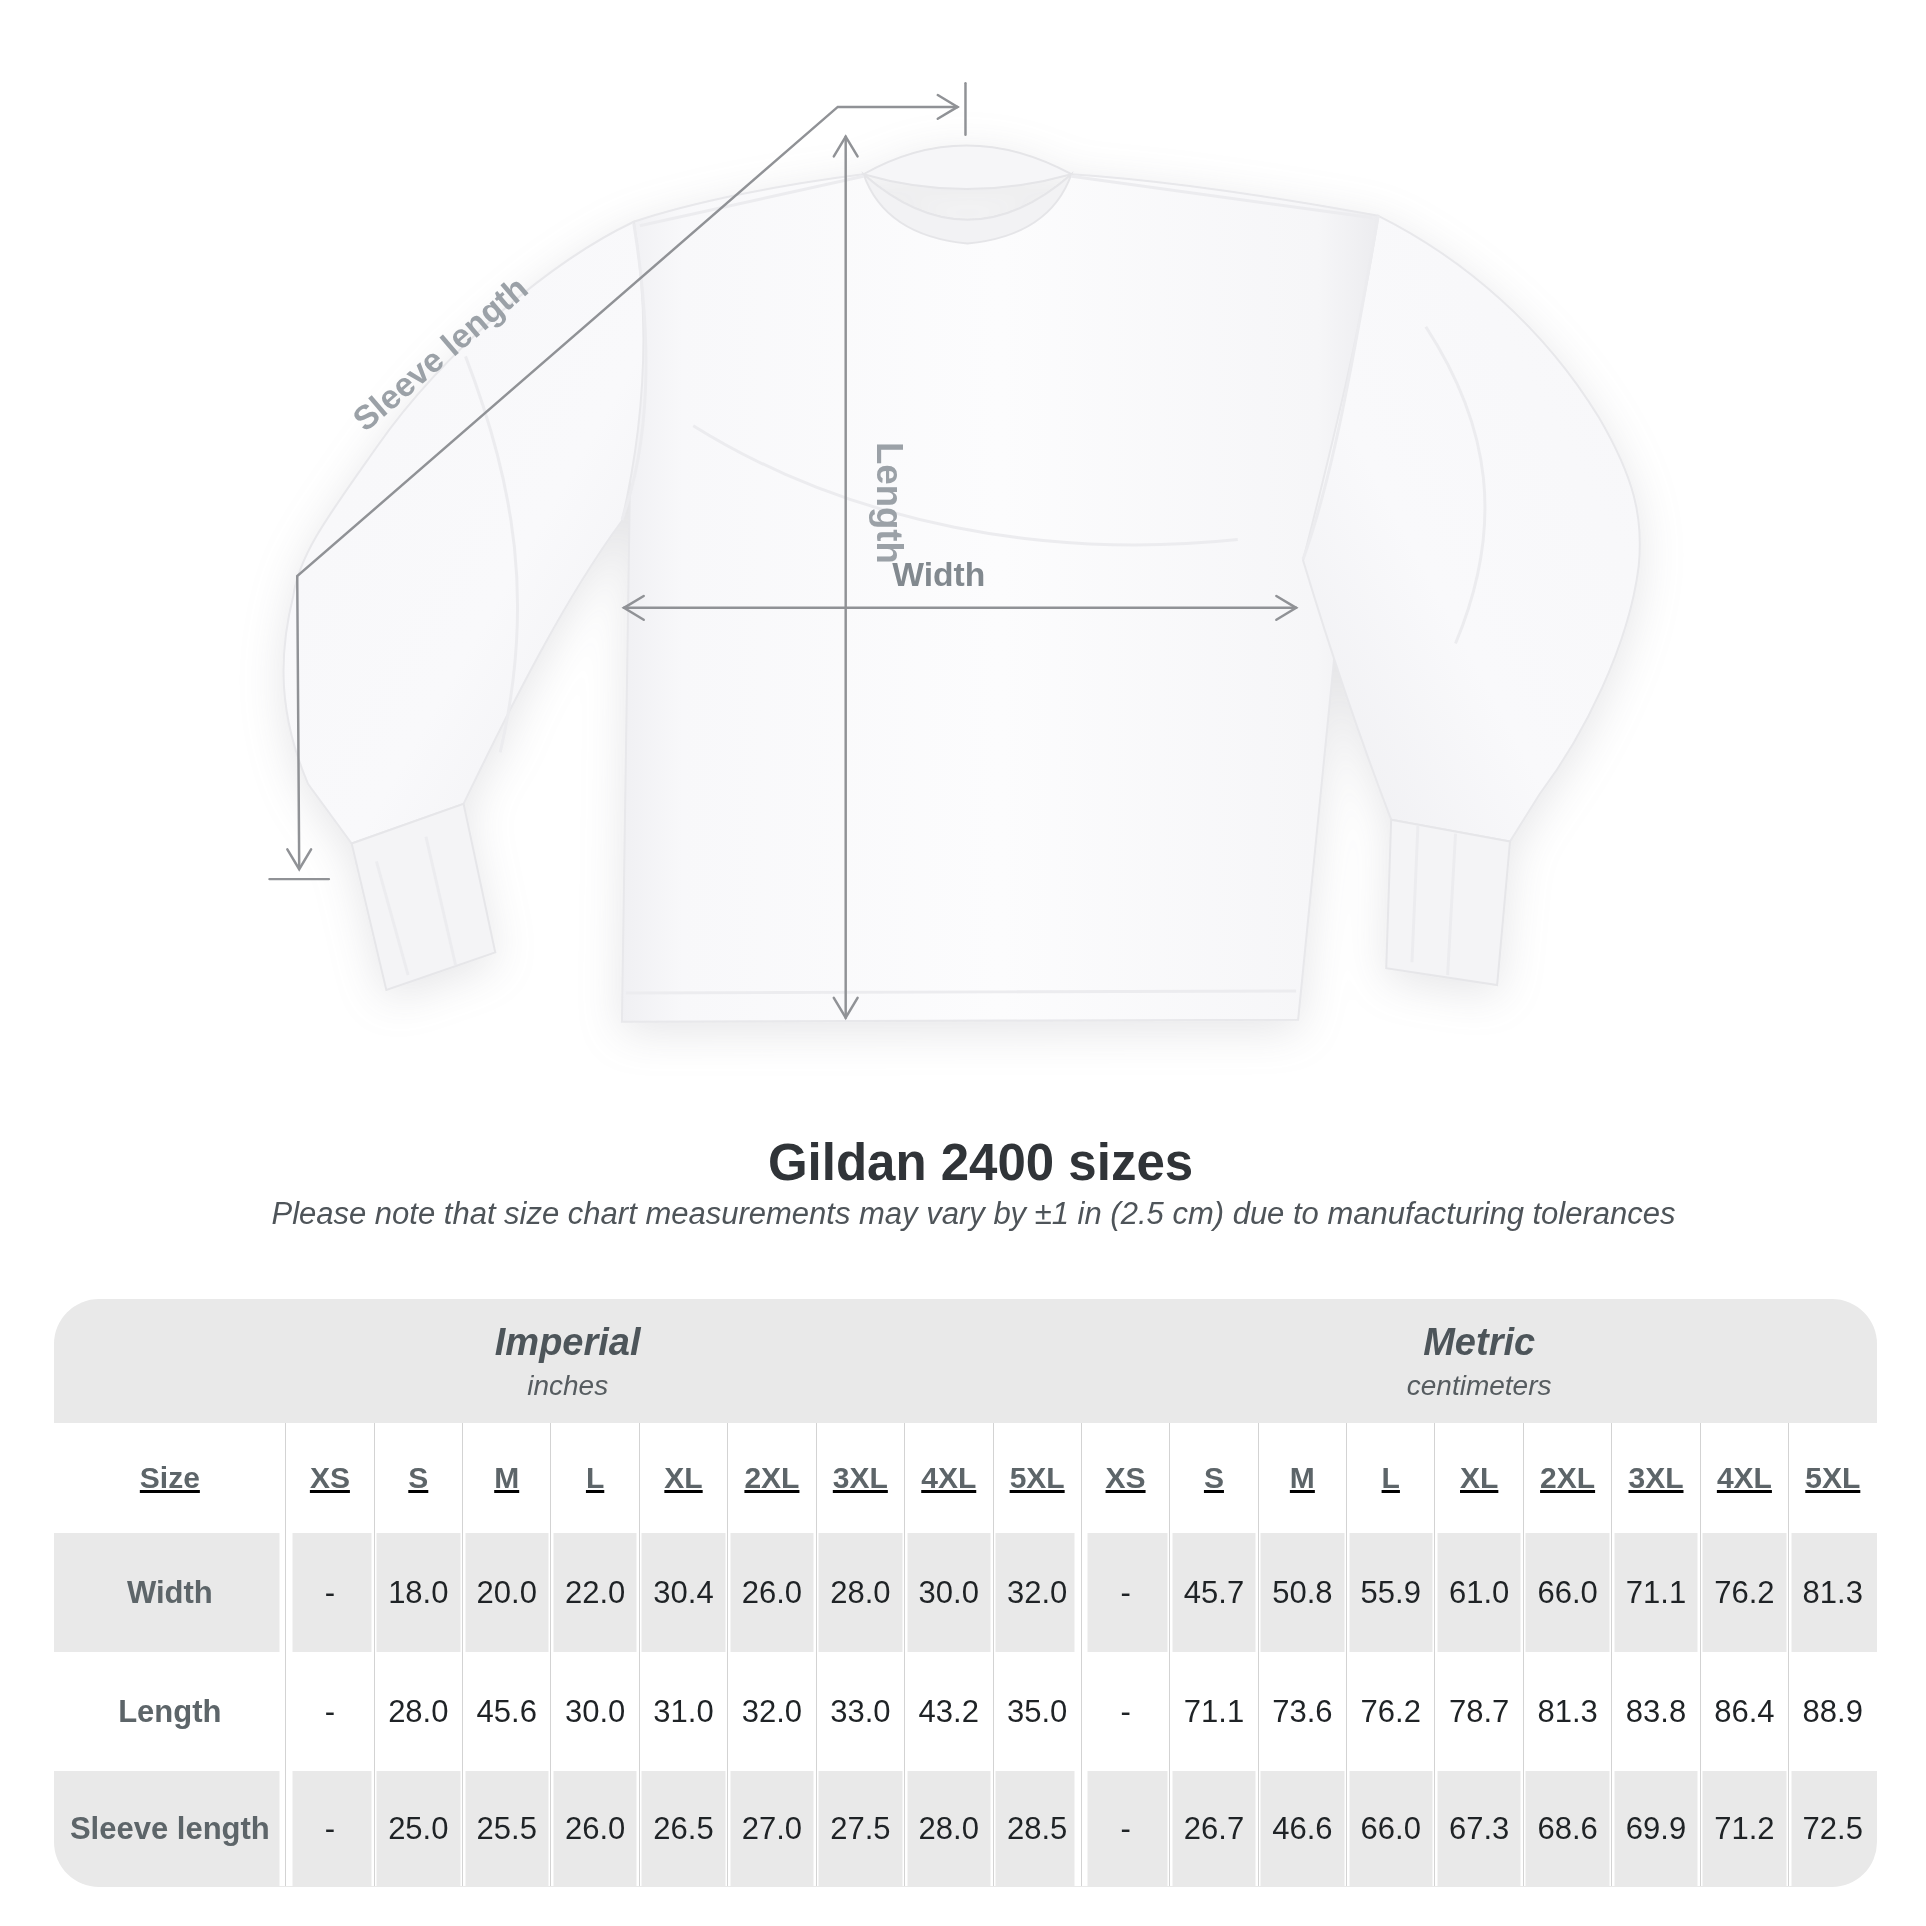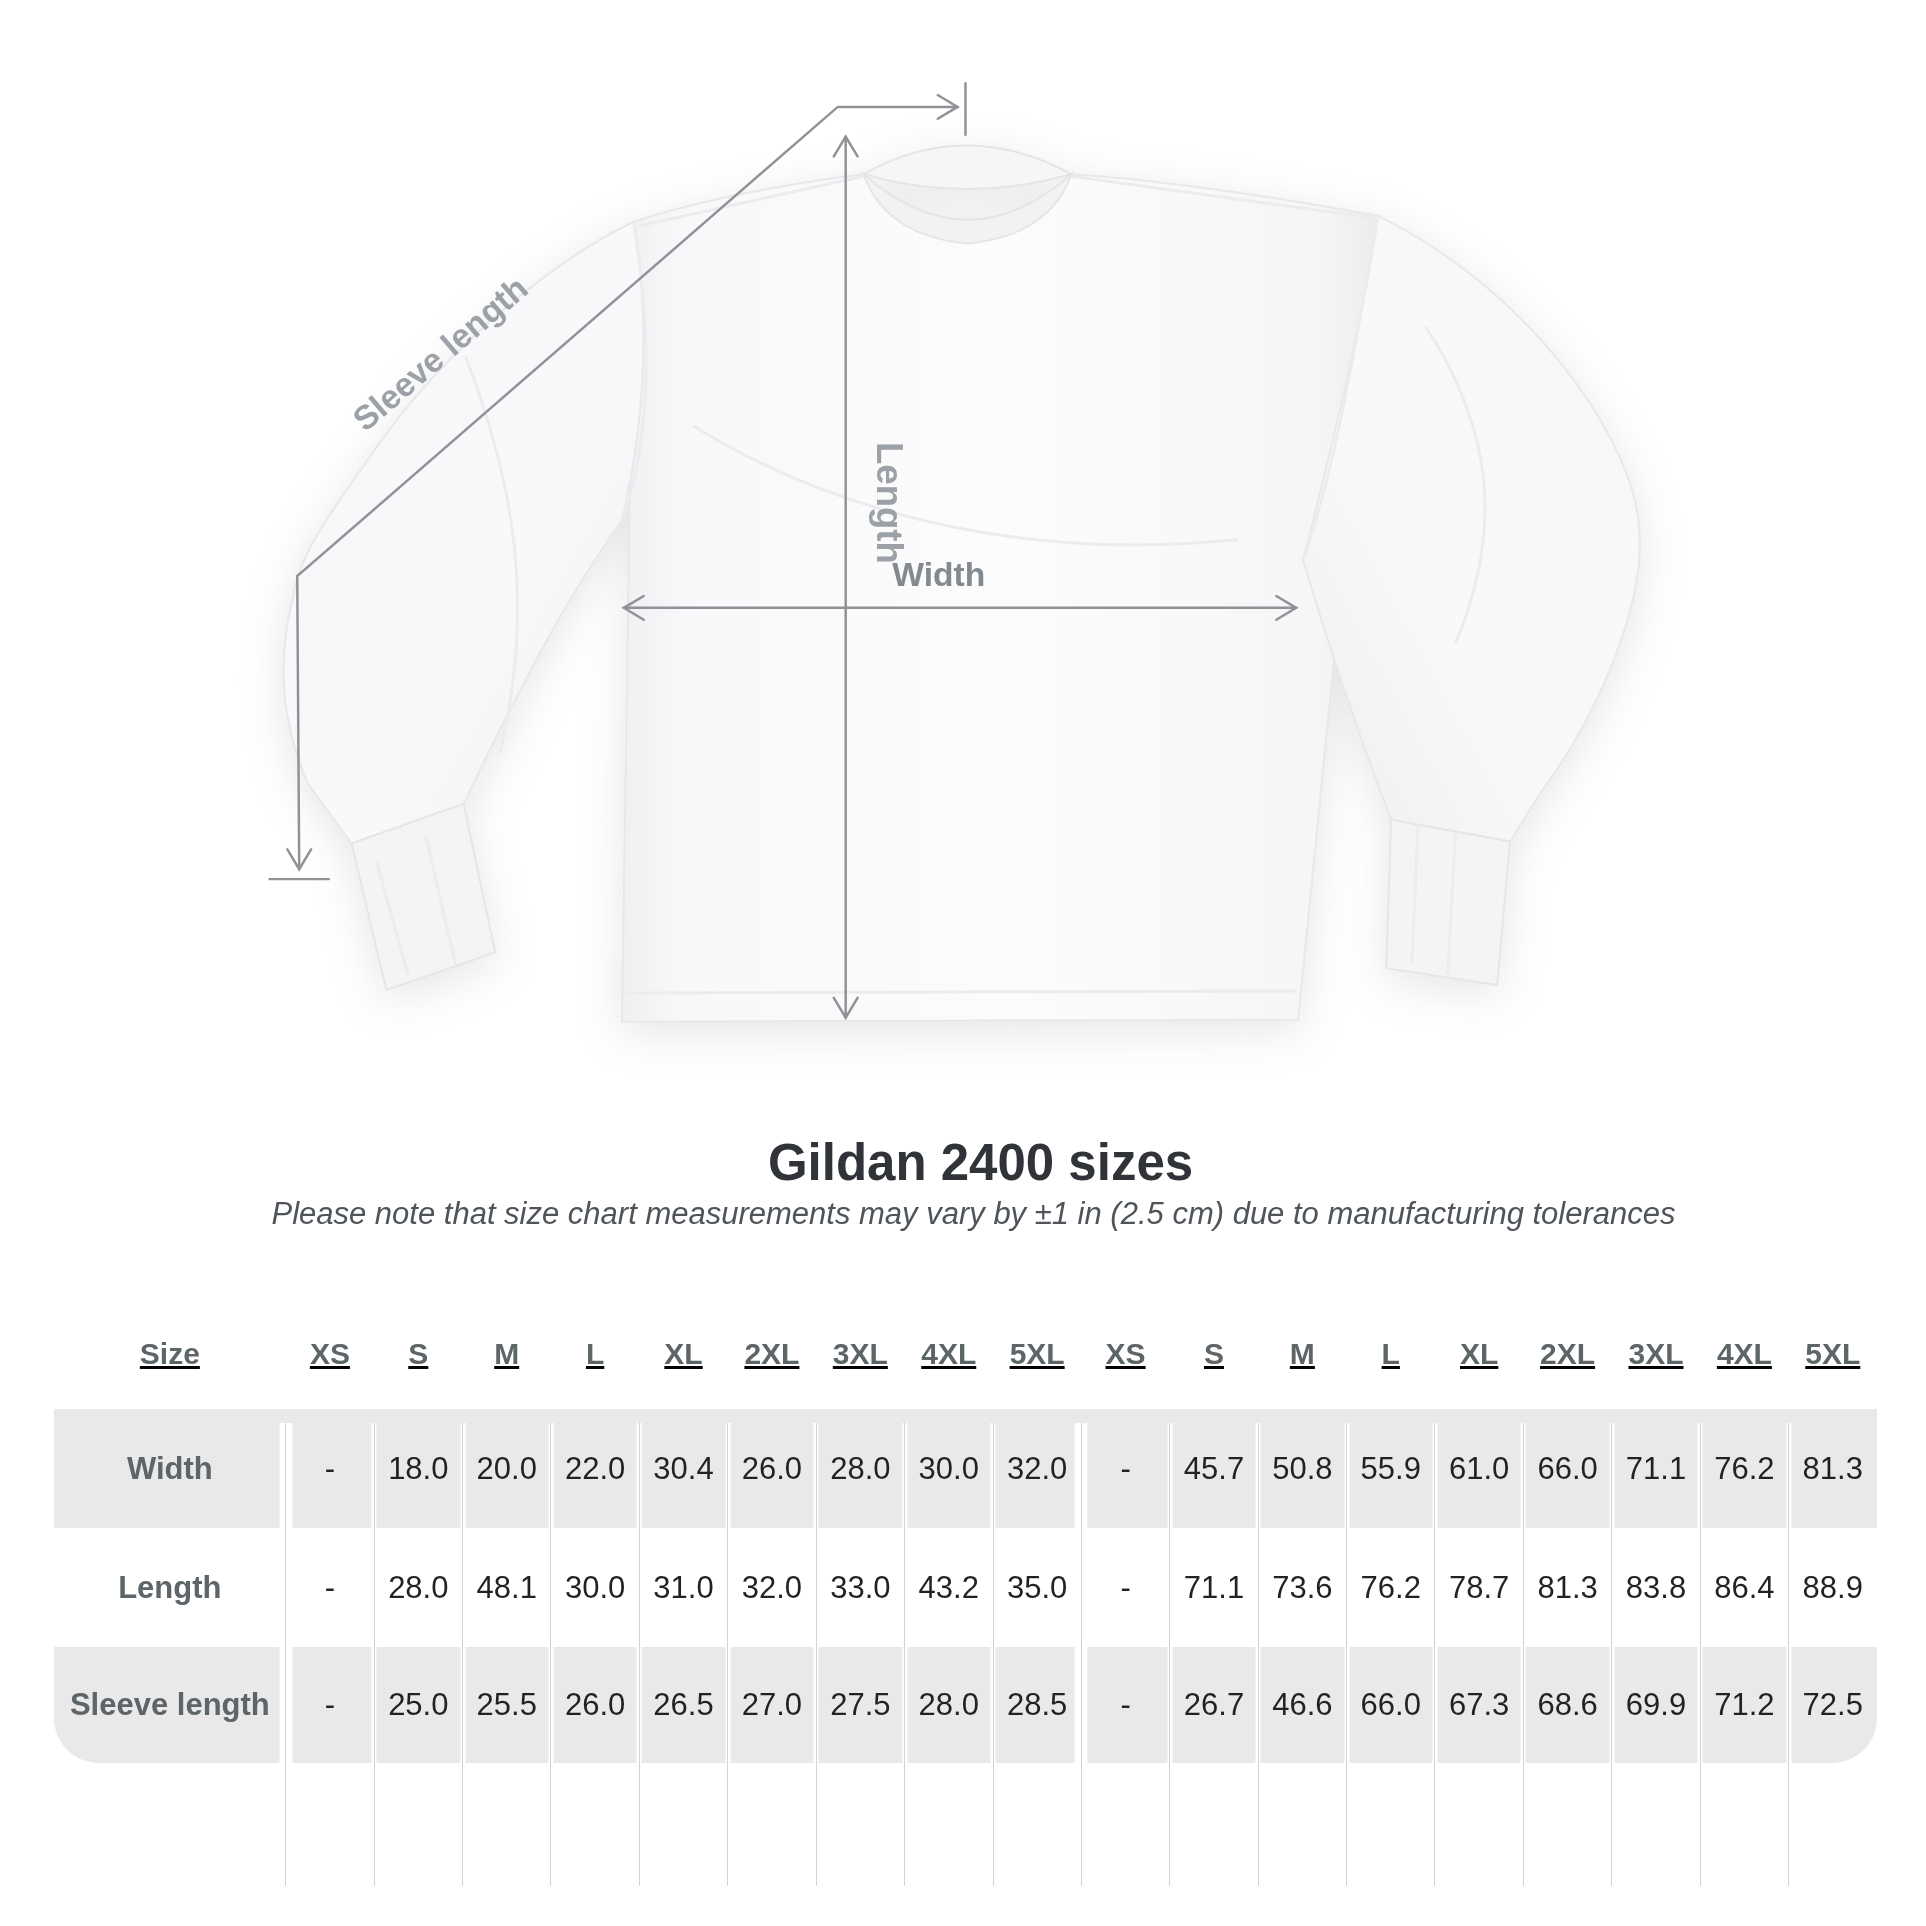--- a/index.html
+++ b/index.html
@@ -183,20 +183,30 @@
     <div class="vsep wide" style="left:56.36%"></div>
     <div class="vsep" style="left:61.21%"></div>
     <div class="vsep" style="left:66.06%"></div>
     <div class="vsep" style="left:70.90%"></div>
     <div class="vsep" style="left:75.75%"></div>
     <div class="vsep" style="left:80.60%"></div>
     <div class="vsep" style="left:85.45%"></div>
     <div class="vsep" style="left:90.30%"></div>
     <div class="vsep" style="left:95.15%"></div>
 
+    <div class="band unit-band">
+      <div class="unit-cell">
+        <div class="unit-name">Imperial</div>
+        <div class="unit-sub">inches</div>
+      </div>
+      <div class="unit-cell">
+        <div class="unit-name">Metric</div>
+        <div class="unit-sub">centimeters</div>
+      </div>
+    </div>
 
     <div class="band row h">
       <div class="cell head">Size</div>
       <div class="cell head">XS</div>
       <div class="cell head">S</div>
       <div class="cell head">M</div>
       <div class="cell head">L</div>
       <div class="cell head">XL</div>
       <div class="cell head">2XL</div>
       <div class="cell head">3XL</div>
@@ -232,21 +242,21 @@
       <div class="cell val">66.0</div>
       <div class="cell val">71.1</div>
       <div class="cell val">76.2</div>
       <div class="cell val">81.3</div>
     </div>
 
     <div class="band row r2">
       <div class="cell rowlab">Length</div>
       <div class="cell val">-</div>
       <div class="cell val">28.0</div>
-      <div class="cell val">48.1</div>
+      <div class="cell val">45.6</div>
       <div class="cell val">30.0</div>
       <div class="cell val">31.0</div>
       <div class="cell val">32.0</div>
       <div class="cell val">33.0</div>
       <div class="cell val">43.2</div>
       <div class="cell val">35.0</div>
       <div class="cell val">-</div>
       <div class="cell val">71.1</div>
       <div class="cell val">73.6</div>
       <div class="cell val">76.2</div>

